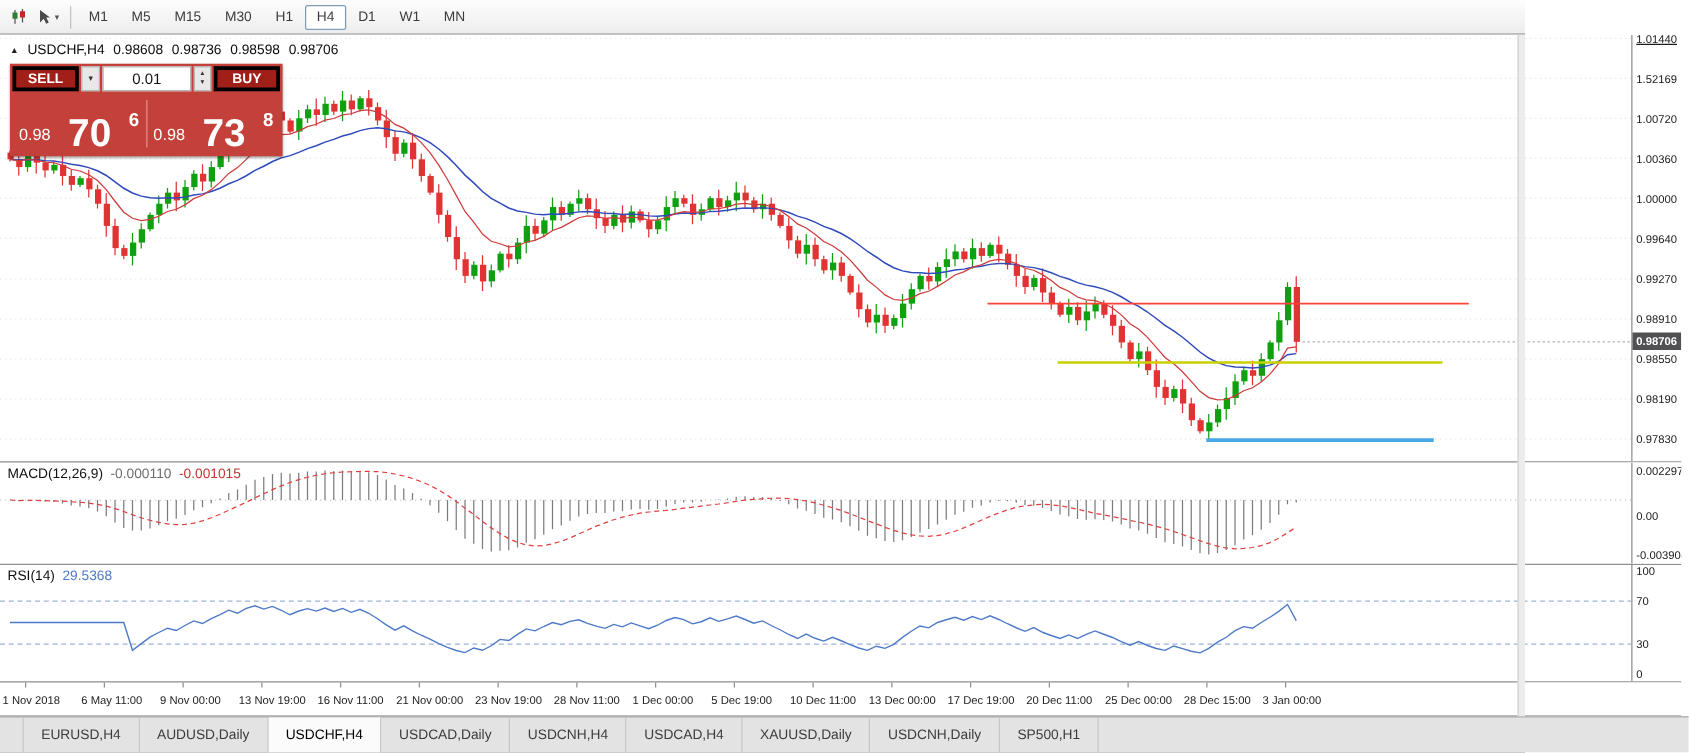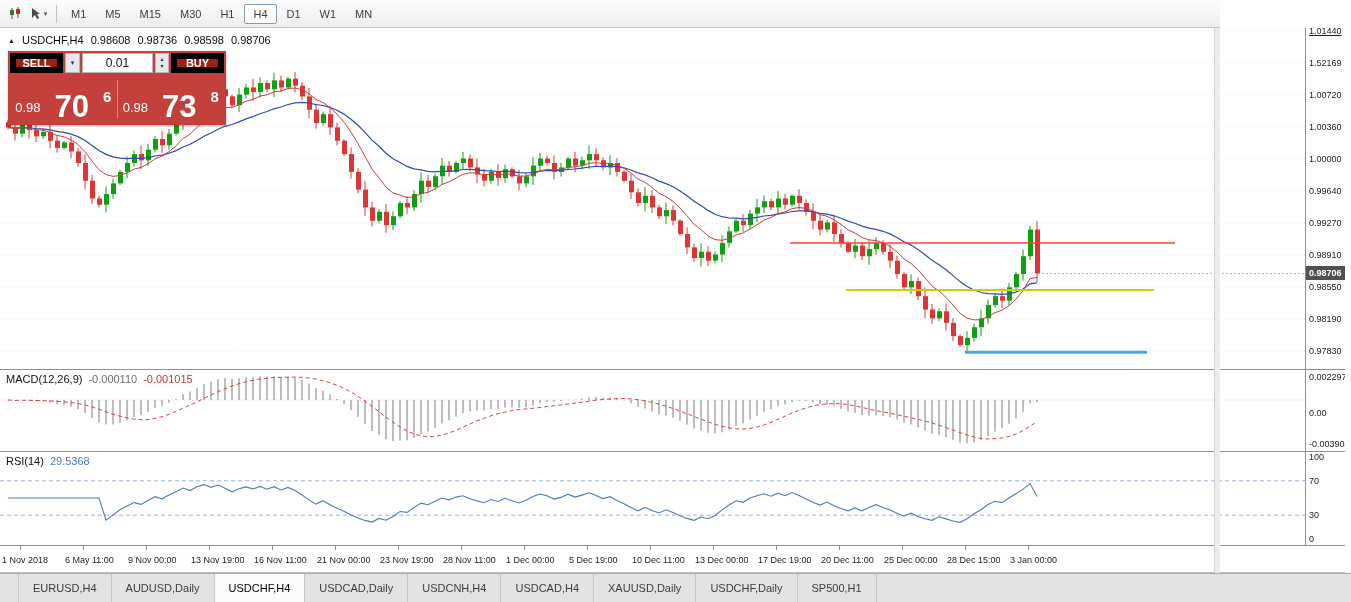--- a/index.html
+++ b/index.html
@@ -36,21 +36,21 @@
   .ind-label { position:absolute; left:6px; top:3px; font-size:11px; color:#101010; z-index:2; display:flex; gap:6px; }
   .mv1 { color:#6e6e6e; }
   .mv2 { color:#c43434; }
   .rv  { color:#4d79c7; }
 
   
   .trade { position:absolute; left:8px; top:23px; width:218px; background:#c4403a; padding:2px; z-index:4;
            box-shadow:0 1px 2px rgba(0,0,0,.35); }
   .trow1 { display:flex; height:20px; gap:2px; }
   .tbtn { flex:0 0 53px; background:#a02019; color:#fff; font-weight:bold; font-size:11px;
-          display:flex; align-items:center; justify-content:center; border:6px solid #000000; cursor:default; }
+          display:flex; align-items:center; justify-content:center; border:3px solid #000000; cursor:default; }
   .vdrop { flex:0 0 15px; background:#e8e8e8; border:1px solid #b5b5b5; display:flex; align-items:center;
            justify-content:center; font-size:7px; color:#333; }
   .vol { flex:1; min-width:0; border:1px solid #b5b5b5; font-size:12px; text-align:center;
          font-family:"Liberation Sans", sans-serif; color:#111; }
   .spin { flex:0 0 14px; background:#e8e8e8; border:1px solid #b5b5b5; display:flex; flex-direction:column;
           align-items:center; justify-content:center; font-size:6px; line-height:1.1; color:#333; }
   .trow2 { display:flex; height:48px; margin-top:2px; position:relative; }
   .pq { flex:1; display:flex; align-items:flex-end; justify-content:center; color:#fff; padding-bottom:3px; gap:14px; cursor:default; }
   .pfx { font-size:13px; margin-bottom:5px; }
   .pip { font-size:31px; font-weight:bold; line-height:.85; }
@@ -699,17 +699,17 @@
   </div>
 
   <div class="tabbar">
       <div class="tab">EURUSD,H4</div>
       <div class="tab">AUDUSD,Daily</div>
       <div class="tab active">USDCHF,H4</div>
       <div class="tab">USDCAD,Daily</div>
       <div class="tab">USDCNH,H4</div>
       <div class="tab">USDCAD,H4</div>
       <div class="tab">XAUUSD,Daily</div>
-      <div class="tab">USDCHF,Daily</div>
+      <div class="tab">USDCNH,Daily</div>
       <div class="tab">SP500,H1</div>
     </div>
   <div class="vscroll"></div>
 </div>
 
 </body></html>

